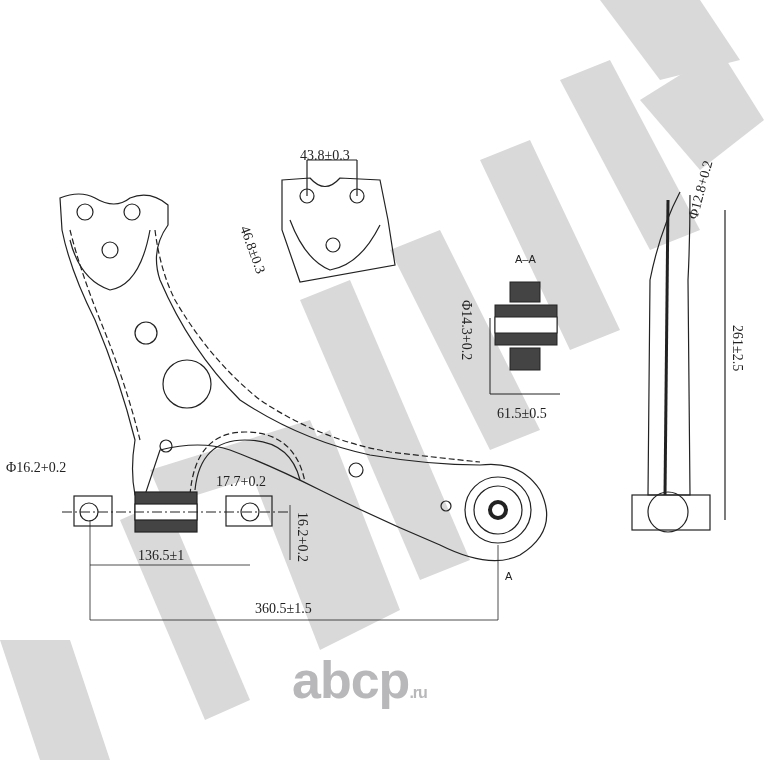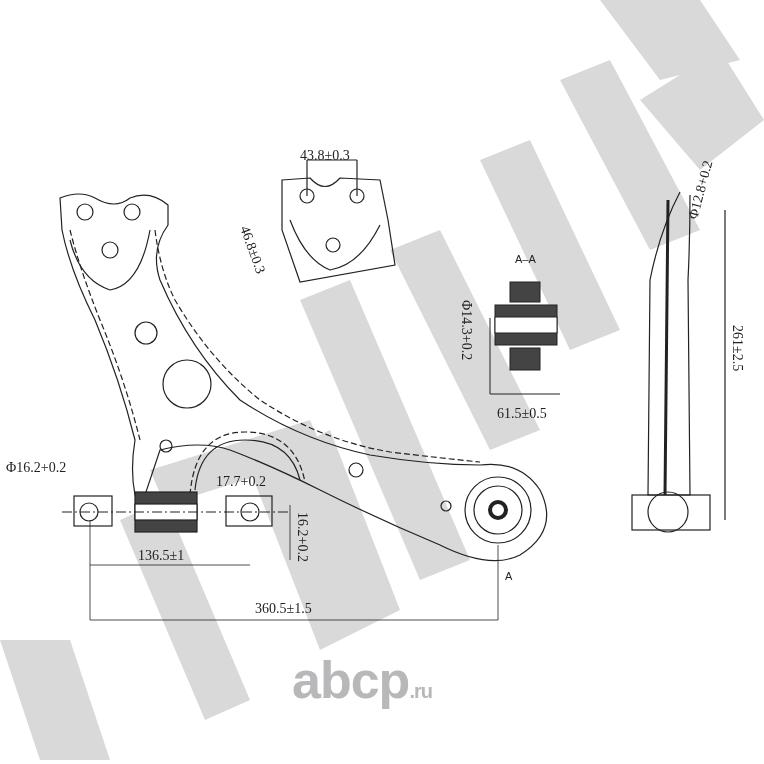--- a/index.html
+++ b/index.html
@@ -1,21 +1,21 @@
 <!DOCTYPE html>
 <html><head>
 <meta charset="utf-8">
 <style>
   html, body { margin:0; padding:0; background:#ffffff; }
   body { width:764px; height:764px; position:relative; overflow:hidden; font-family:"Liberation Serif", serif; }
   svg { position:absolute; left:0; top:0; }
   .dim { font-family:"Liberation Serif", serif; font-size:14px; fill:#222; }
   .lbl { font-family:"Liberation Sans", sans-serif; font-size:11px; fill:#222; }
   .logo { position:absolute; left:292px; top:650px; font-family:"Liberation Sans", sans-serif; font-weight:bold; color:#b8b8bb; font-size:52px; letter-spacing:-1px; }
-  .logo small { font-size:20px; font-weight:bold; }
+  .logo small { font-size:16px; font-weight:bold; }
 </style>
 </head>
 <body>
 
 <svg width="764" height="764" viewBox="0 0 764 764">
 
   <g fill="#d9d9d9">
     <polygon points="0,640 70,640 110,760 40,760"></polygon>
     <polygon points="120,520 165,500 250,700 205,720"></polygon>
     <polygon points="150,470 310,420 325,455 165,505"></polygon>

